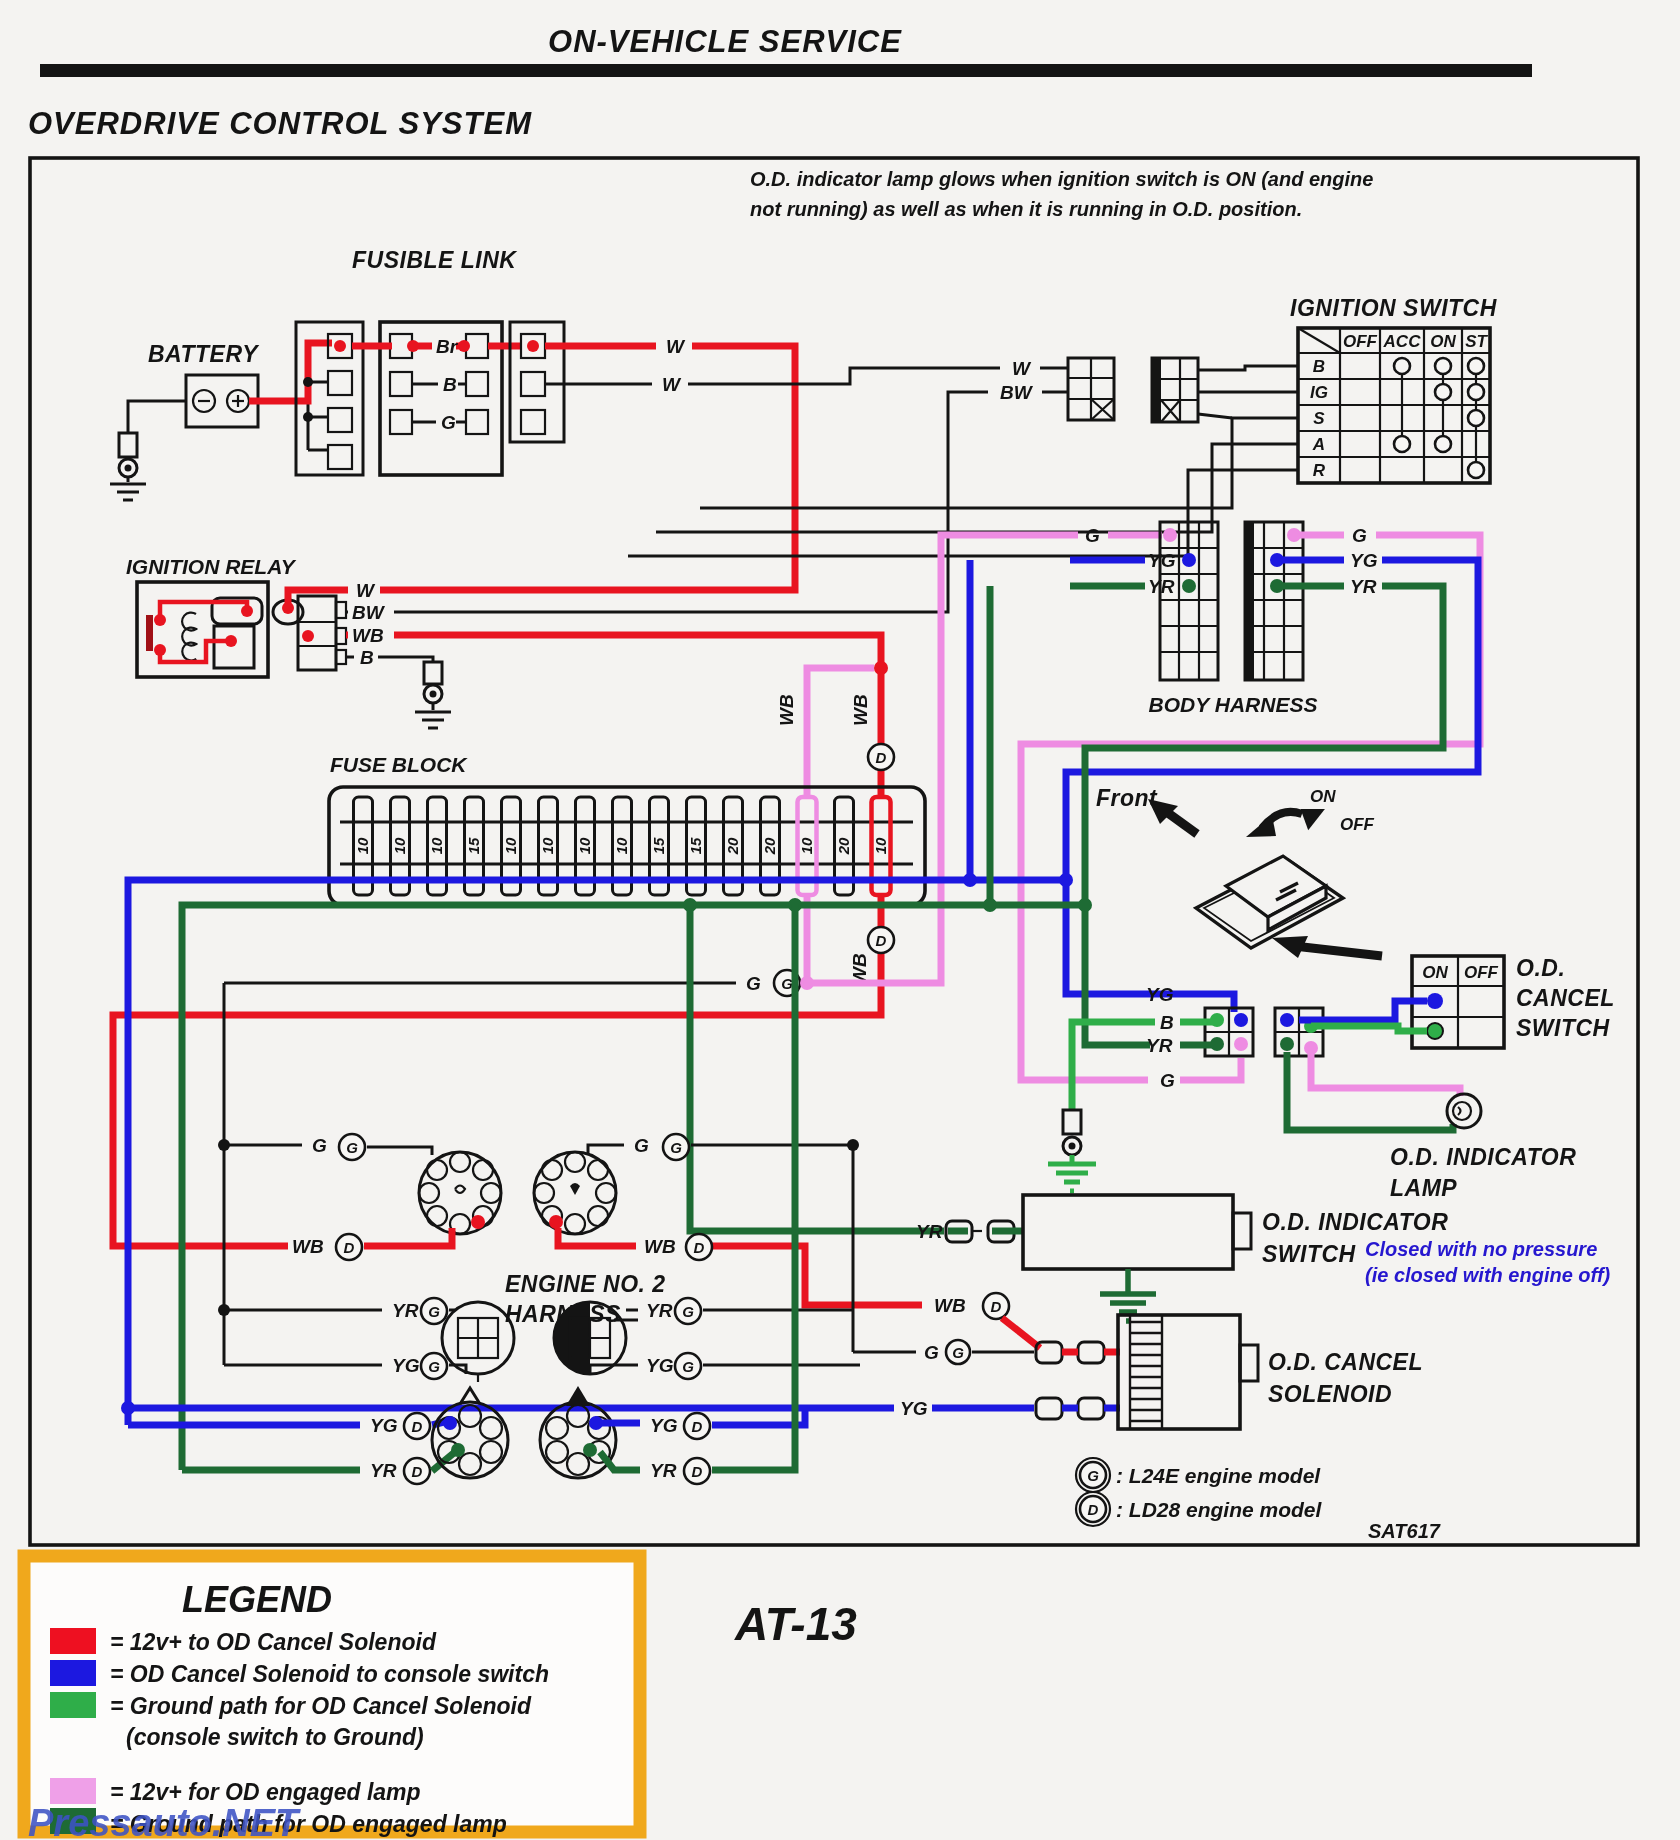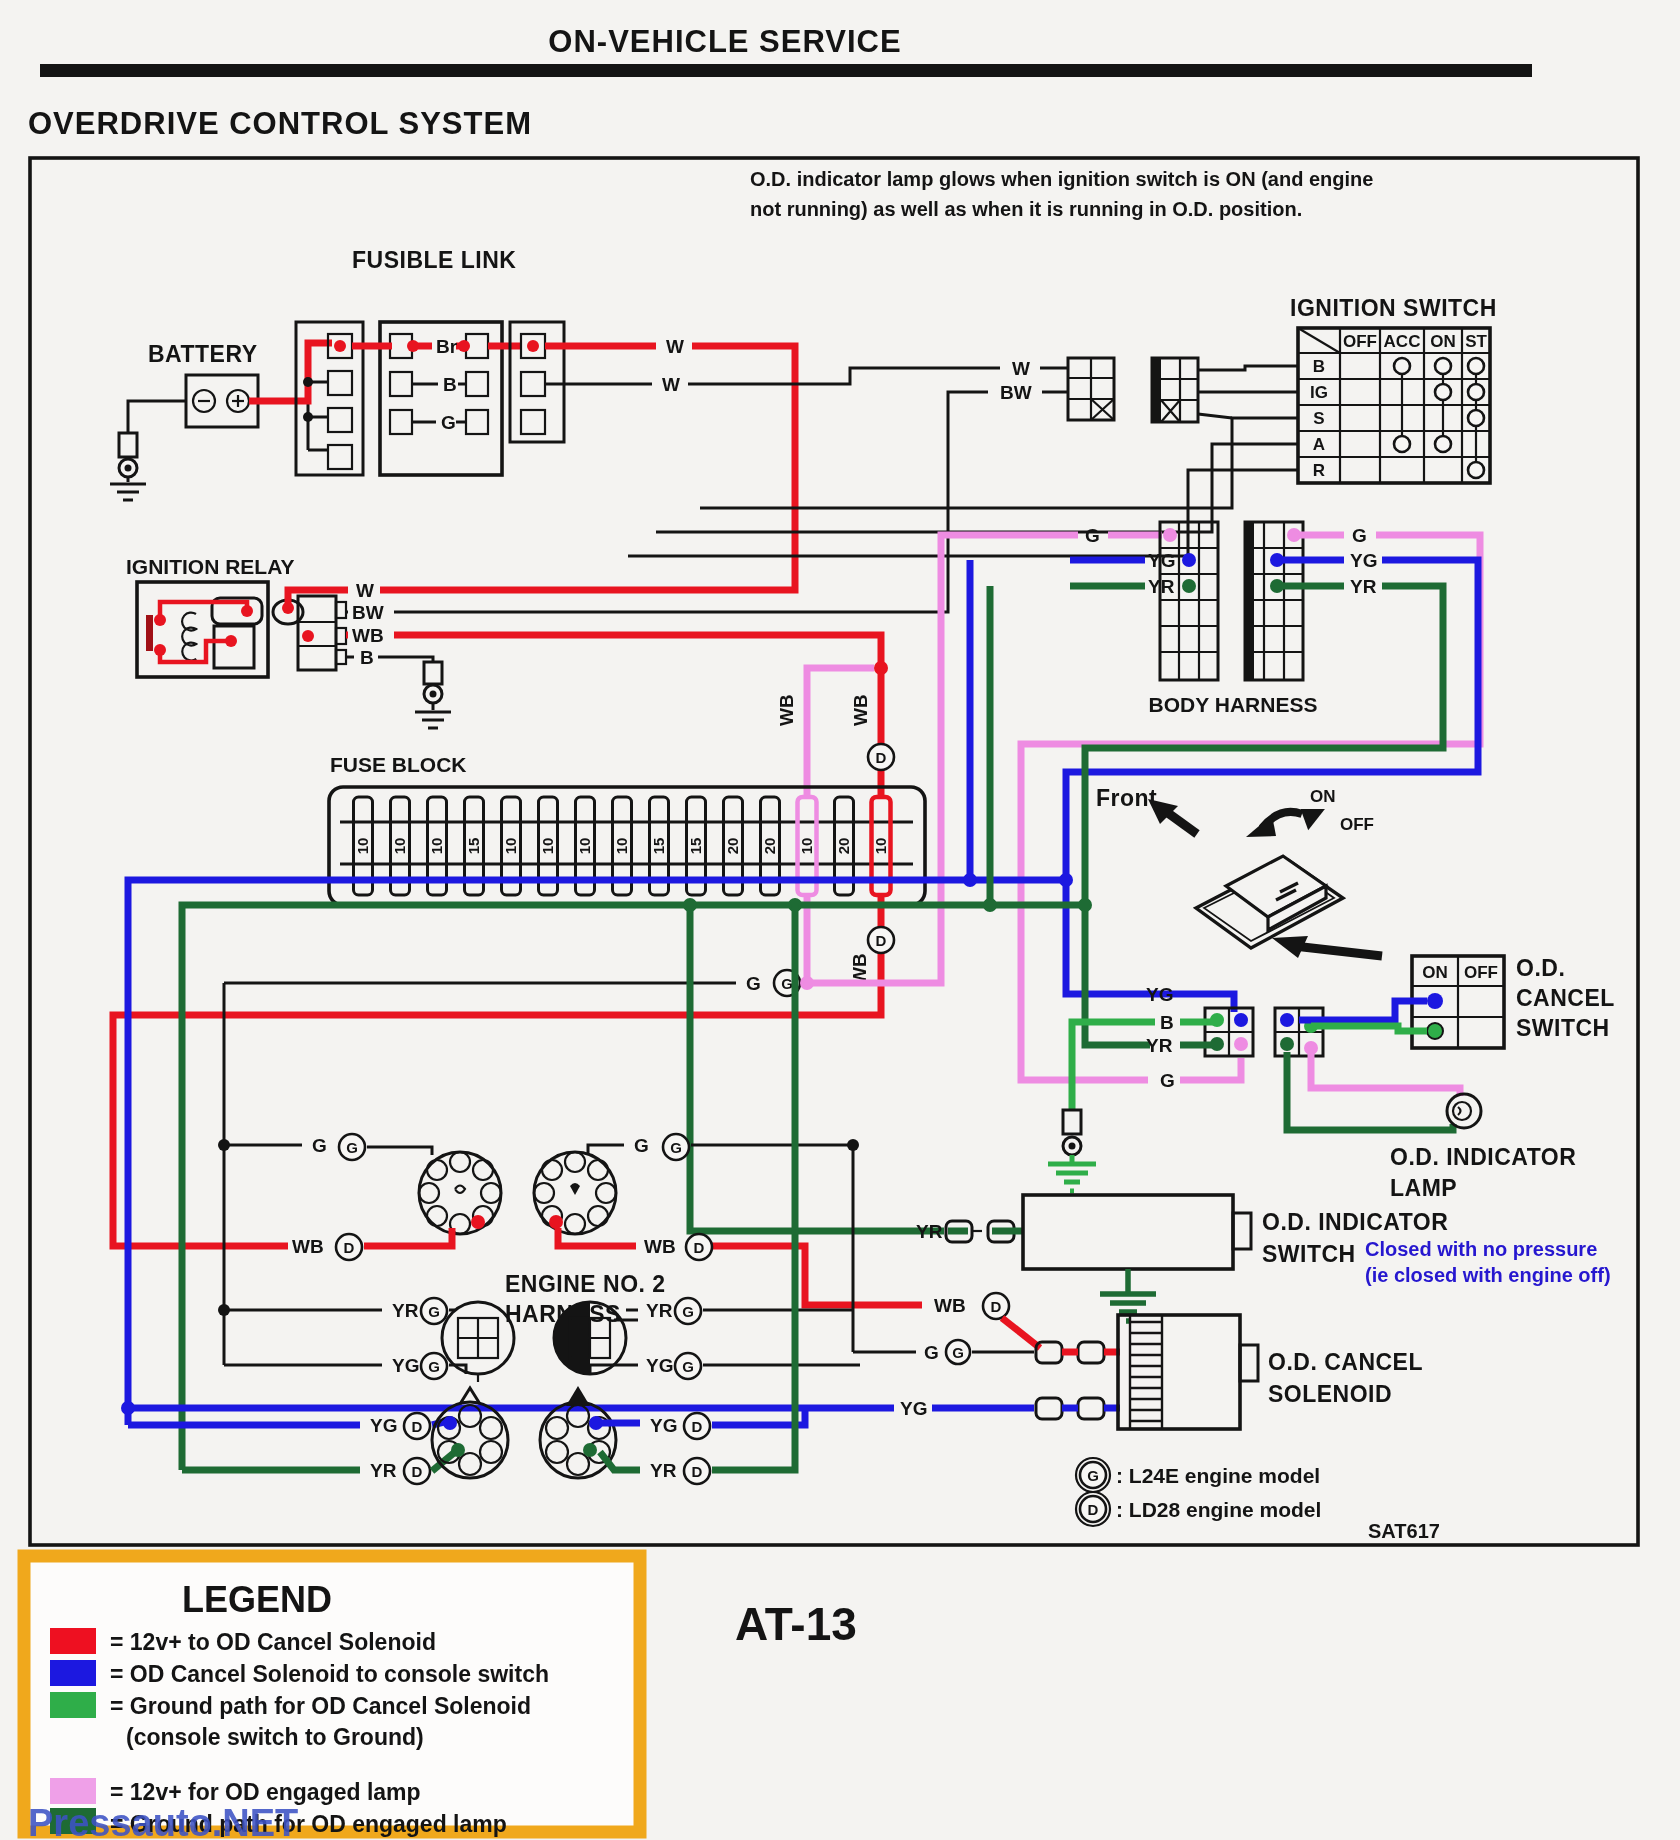--- a/index.html
+++ b/index.html
@@ -1,17 +1,17 @@
 <!DOCTYPE html>
 <html style="--c-red: #e81420; --c-blue: #1c18e0; --c-green: #2fae49; --c-darkgreen: #1e6b34; --c-pink: #ee8ce2; --c-legendborder: #f0a81c; --c-annotation: #2617cf; --c-watermark: #3d53c5;"><head>
 <meta charset="utf-8">
 <style>
   html,body{margin:0;padding:0;background:#e7e5e2;}
   #stage{position:relative;width:1680px;height:1840px;background:#f4f3f1;
-         font-family:"Liberation Sans", sans-serif;overflow:hidden;}
+         font-family:"Liberation Sans", sans-serif;overflow:hidden;font-style:italic;}
   svg{position:absolute;left:0;top:0;}
   svg text{font-family:"Liberation Sans", sans-serif;fill:#141414;}
   .t-title{font-size:31px;font-weight:bold;letter-spacing:1px;}
   .t-head{font-size:31px;font-weight:bold;letter-spacing:1px;}
   .t-note{font-size:20px;font-weight:bold;}
   .t-comp{font-size:23px;font-weight:bold;letter-spacing:.5px;}
   .t-comp2{font-size:21px;font-weight:bold;}
   .t-wire{font-size:19px;font-weight:bold;}
   .t-cell{font-size:17px;font-weight:bold;}
   .t-fuse{font-size:15px;font-weight:bold;}

